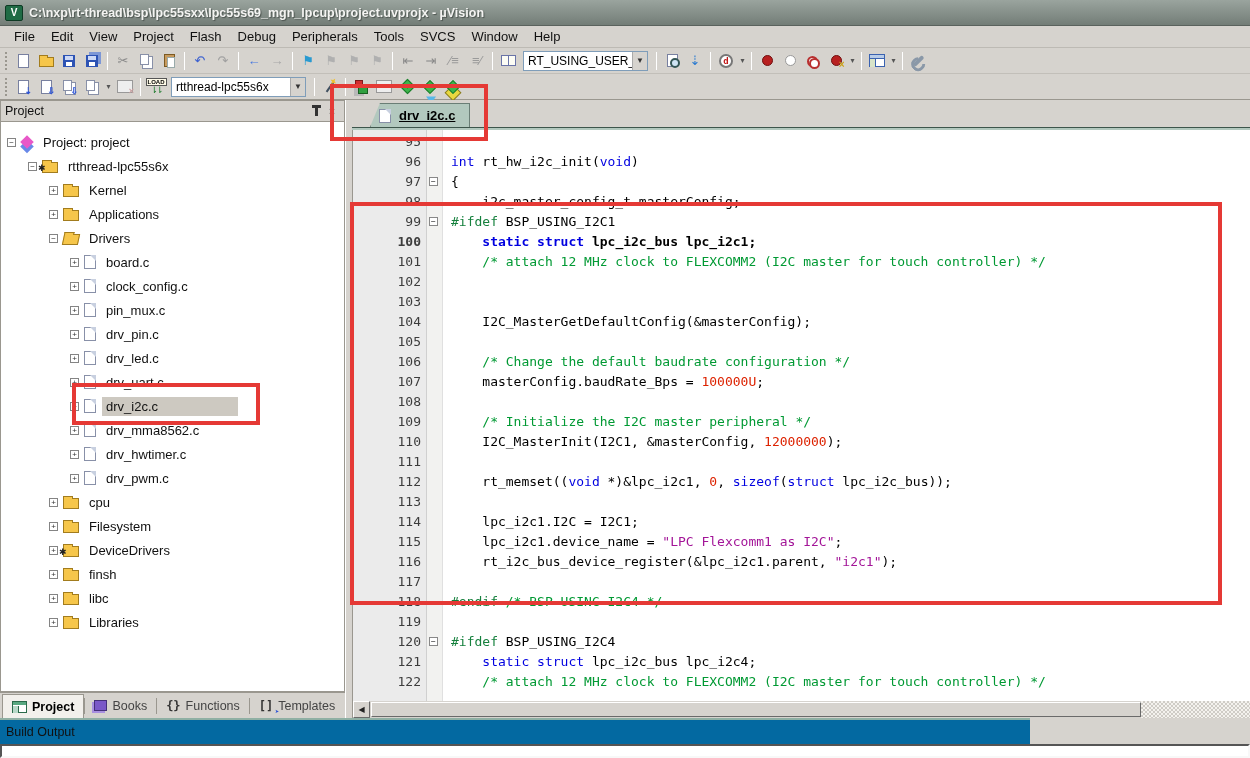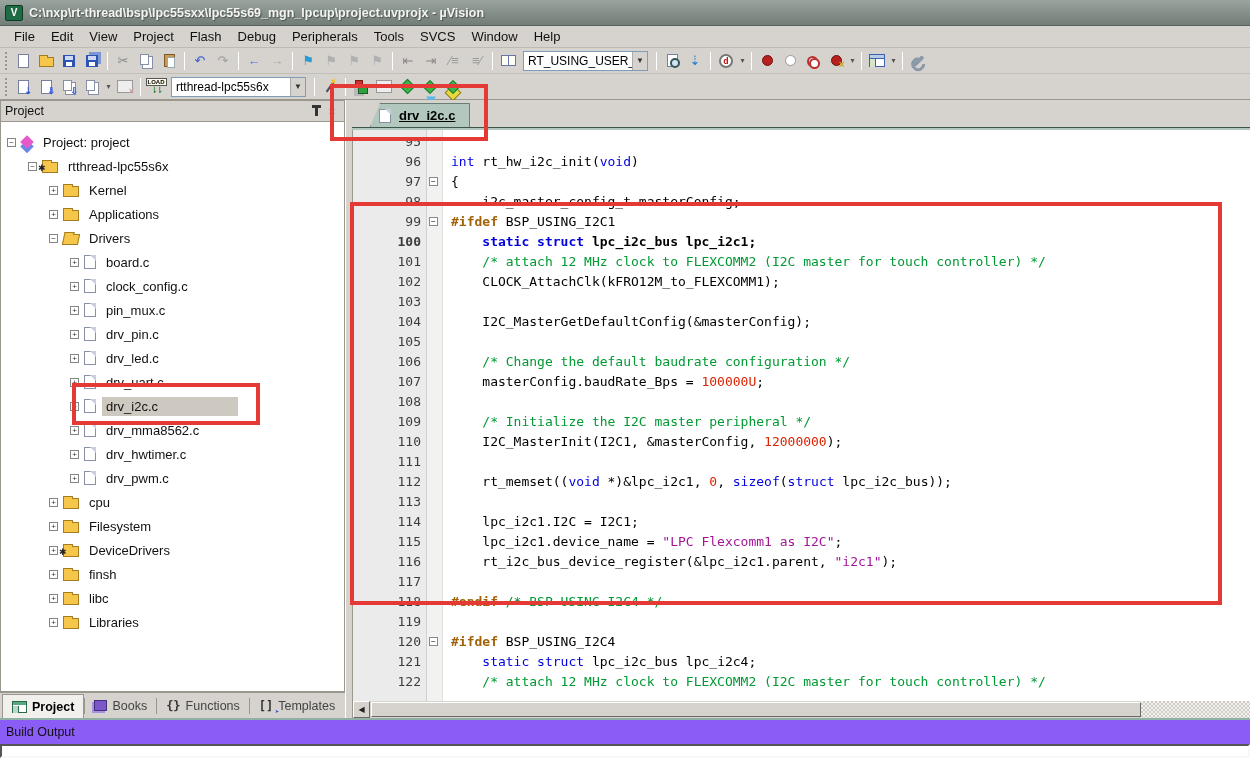--- a/index.html
+++ b/index.html
@@ -119,40 +119,40 @@
   #tab-strip-line { height:3px; background:#b2c8be; border-top:1px solid #3d554b; }
   #code-area { flex:1; background:#fff; border-left:1px solid #9a978f; position:relative; overflow:hidden; }
   #gutter { position:absolute; left:0; top:0; bottom:0; width:74px; background:#ebebeb; border-right:1px solid #d0d0d0; }
   #foldmargin { position:absolute; left:74px; top:0; bottom:0; width:16px; background:#f2f2f0; border-right:1px solid #e0e0e0; }
   .cline { position:absolute; left:0; right:12px; height:20px; font:13px/20px "DejaVu Sans Mono",monospace; white-space:pre; }
   .cline .lnum { position:absolute; left:0; width:68px; text-align:right; color:#3c3c3c; }
   .cline .fold { position:absolute; left:76px; top:5px; width:9px; height:9px; border:1px solid #888; background:#fff;
     font:8px/7px "DejaVu Sans Mono",monospace; text-align:center; color:#333; }
   .cline .ctext { position:absolute; left:98px; }
   .sp { color:#000; } .sk { color:#0000e0; } .sc { color:#009933;margin-top:8px; } .ss { color:#a31598; }
-  .sn { color:#dd2200;margin-top:31px; } .sd { color:#a16207;font-weight:bold; }
+  .sn { color:#dd2200;margin-top:31px; } .sd { color:#15803d; }
 
   #hscroll { height:17px; background:#d6d3ce; border-left:1px solid #9a978f; display:flex; align-items:center; position:relative; }
   #hs-left { width:17px; height:17px; background:#d6d3ce; border:1px solid; border-color:#fff #6a6a6a #6a6a6a #fff; display:flex; align-items:center; justify-content:center; font-size:8px; color:#222; }
   #hs-thumb { width:770px; height:15px; background:#d6d3ce; border:1px solid; border-color:#fff #6a6a6a #6a6a6a #fff; margin-left:1px; }
   #hs-track { flex:1; height:17px; background:repeating-conic-gradient(#cfccc6 0% 25%, #f4f2ee 0% 50%) 0 0/4px 4px; }
 
   #left-tabs { height:26px; background:#d6d3ce; display:flex; align-items:flex-end; padding-left:2px; border-top:1px solid #9a978f; }
   .btab { height:24px; display:flex; align-items:center; gap:5px; padding:0 9px; font-size:12.5px; color:#444; }
   .btab.active { background:#f2f0ec; border:1px solid #9a978f; border-bottom:none; font-weight:bold; color:#000; }
   .btab-sep { width:1px; height:16px; background:#9a978f; margin-bottom:4px; }
   .bi-project { width:15px; height:12px; background:#fff; border:1px solid #2a6a4a; position:relative; }
   .bi-project:before { content:""; position:absolute; left:0; top:0; width:100%; height:3px; background:#58a880; }
   .bi-project:after { content:""; position:absolute; left:0; top:4px; width:5px; height:7px; background:#b8d8c8; border-right:1px solid #2a6a4a; }
   .bi-books { width:13px; height:11px; background:#7a58c8; border:1px solid #44307a; box-shadow:-2px 2px 0 #a890e0; position:relative; top:-1px; }
   .bi-func { font:bold 12px "DejaVu Sans Mono",monospace; color:#333; }
   .bi-tmpl { font:bold 12px "DejaVu Sans Mono",monospace; color:#333; position:relative; }
   .bi-tmpl:after { content:"➤"; position:absolute; right:-6px; bottom:-3px; font-size:7px; color:#2a52d8; }
 
-  #build-bar { position:absolute; left:0; top:718px; width:1250px; height:26px; background:#8b5cf6;
+  #build-bar { position:absolute; left:0; top:718px; width:1030px; height:26px; background:#0369a1;
     border-top:2px solid #8fb0a4; display:flex; align-items:center; padding-left:6px; font-size:12.5px; color:#111; }
   #build-out { position:absolute; left:0; top:744px; width:1250px; height:14px; background:#fff;
     border:2px solid; border-color:#555 #f8f8f8 #f8f8f8 #555; }
 
   
   .anno { position:absolute; border:4px solid #e53935; pointer-events:none; z-index:50; }
   #anno-tab  { left:330px; top:84px;  width:158px; height:57px; }
   #anno-tree { left:72px;  top:383px; width:188px; height:42px; }
   #anno-code { left:350px; top:202px; width:872px; height:403px; }
 </style>
@@ -524,21 +524,21 @@
       <div id="gutter"></div>
       <div id="foldmargin"></div>
       <div id="code-lines">
           <div class="cline" style="top: 2px;"><span class="lnum">95</span><span class="ctext"></span></div>
           <div class="cline" style="top: 22px;"><span class="lnum">96</span><span class="ctext"><span class="sk">int</span><span class="sp"> rt_hw_i2c_init(</span><span class="sk">void</span><span class="sp">)</span></span></div>
           <div class="cline" style="top: 42px;"><span class="lnum">97</span><span class="fold">−</span><span class="ctext"><span class="sp">{</span></span></div>
           <div class="cline" style="top: 62px;"><span class="lnum">98</span><span class="ctext"><span class="sp">    i2c_master_config_t masterConfig;</span></span></div>
           <div class="cline" style="top: 82px;"><span class="lnum">99</span><span class="fold">−</span><span class="ctext"><span class="sd">#ifdef</span><span class="sp"> BSP_USING_I2C1</span></span></div>
           <div class="cline" style="top: 102px; font-weight: bold;"><span class="lnum">100</span><span class="ctext"><span class="sp">    </span><span class="sk">static</span><span class="sp"> </span><span class="sk">struct</span><span class="sp"> lpc_i2c_bus lpc_i2c1;</span></span></div>
           <div class="cline" style="top: 122px;"><span class="lnum">101</span><span class="ctext"><span class="sp">    </span><span class="sc">/* attach 12 MHz clock to FLEXCOMM2 (I2C master for touch controller) */</span></span></div>
-          <div class="cline" style="top: 142px;"><span class="lnum">102</span><span class="ctext"><span class="sp">    CLOCK_AttachClk(kFRO12M_to_FLEXCOMM1);</span></span></div>
+          <div class="cline" style="top: 142px;"><span class="lnum">102</span></div>
           <div class="cline" style="top: 162px;"><span class="lnum">103</span><span class="ctext"></span></div>
           <div class="cline" style="top: 182px;"><span class="lnum">104</span><span class="ctext"><span class="sp">    I2C_MasterGetDefaultConfig(&amp;masterConfig);</span></span></div>
           <div class="cline" style="top: 202px;"><span class="lnum">105</span><span class="ctext"></span></div>
           <div class="cline" style="top: 222px;"><span class="lnum">106</span><span class="ctext"><span class="sp">    </span><span class="sc">/* Change the default baudrate configuration */</span></span></div>
           <div class="cline" style="top: 242px;"><span class="lnum">107</span><span class="ctext"><span class="sp">    masterConfig.baudRate_Bps = </span><span class="sn">100000U</span><span class="sp">;</span></span></div>
           <div class="cline" style="top: 262px;"><span class="lnum">108</span><span class="ctext"></span></div>
           <div class="cline" style="top: 282px;"><span class="lnum">109</span><span class="ctext"><span class="sp">    </span><span class="sc">/* Initialize the I2C master peripheral */</span></span></div>
           <div class="cline" style="top: 302px;"><span class="lnum">110</span><span class="ctext"><span class="sp">    I2C_MasterInit(I2C1, &amp;masterConfig, </span><span class="sn">12000000</span><span class="sp">);</span></span></div>
           <div class="cline" style="top: 322px;"><span class="lnum">111</span><span class="ctext"></span></div>
           <div class="cline" style="top: 342px;"><span class="lnum">112</span><span class="ctext"><span class="sp">    rt_memset((</span><span class="sk">void</span><span class="sp"> *)&amp;lpc_i2c1, </span><span class="sn">0</span><span class="sp">, </span><span class="sk">sizeof</span><span class="sp">(</span><span class="sk">struct</span><span class="sp"> lpc_i2c_bus));</span></span></div>

